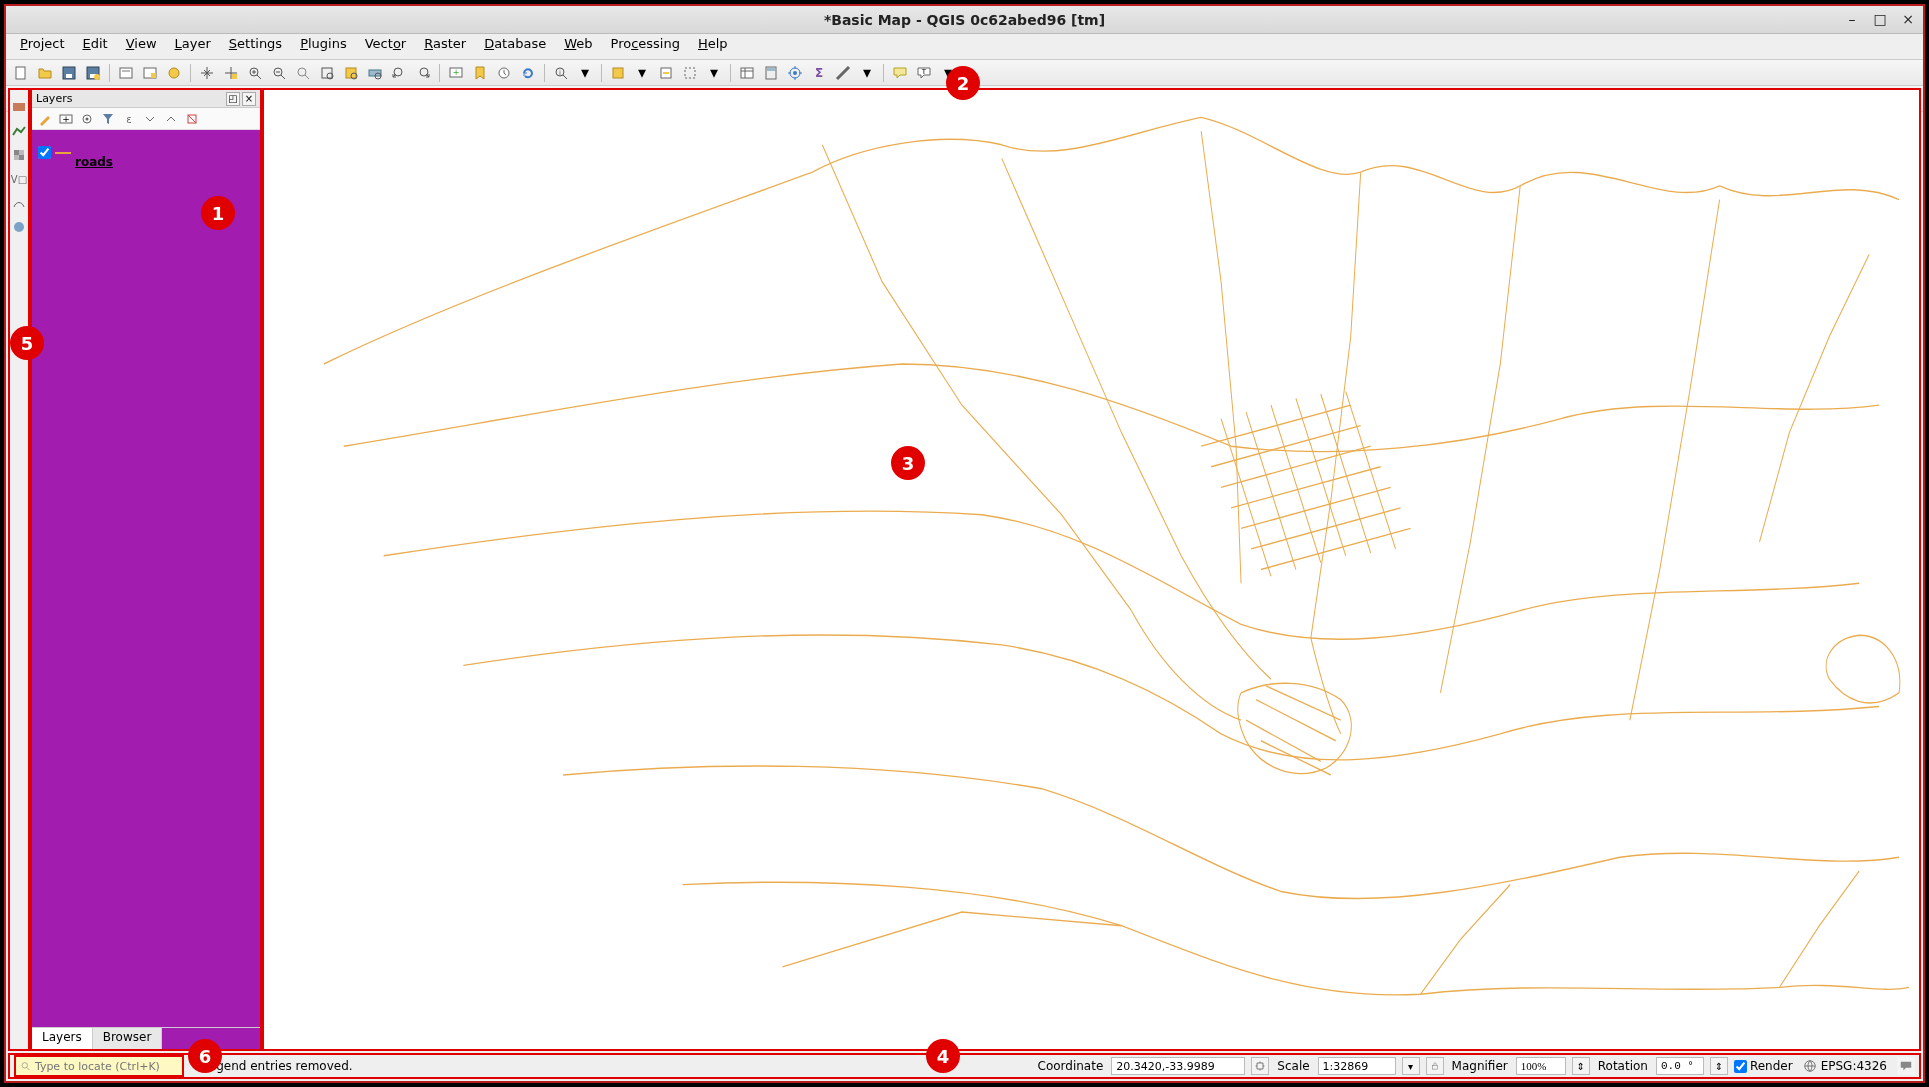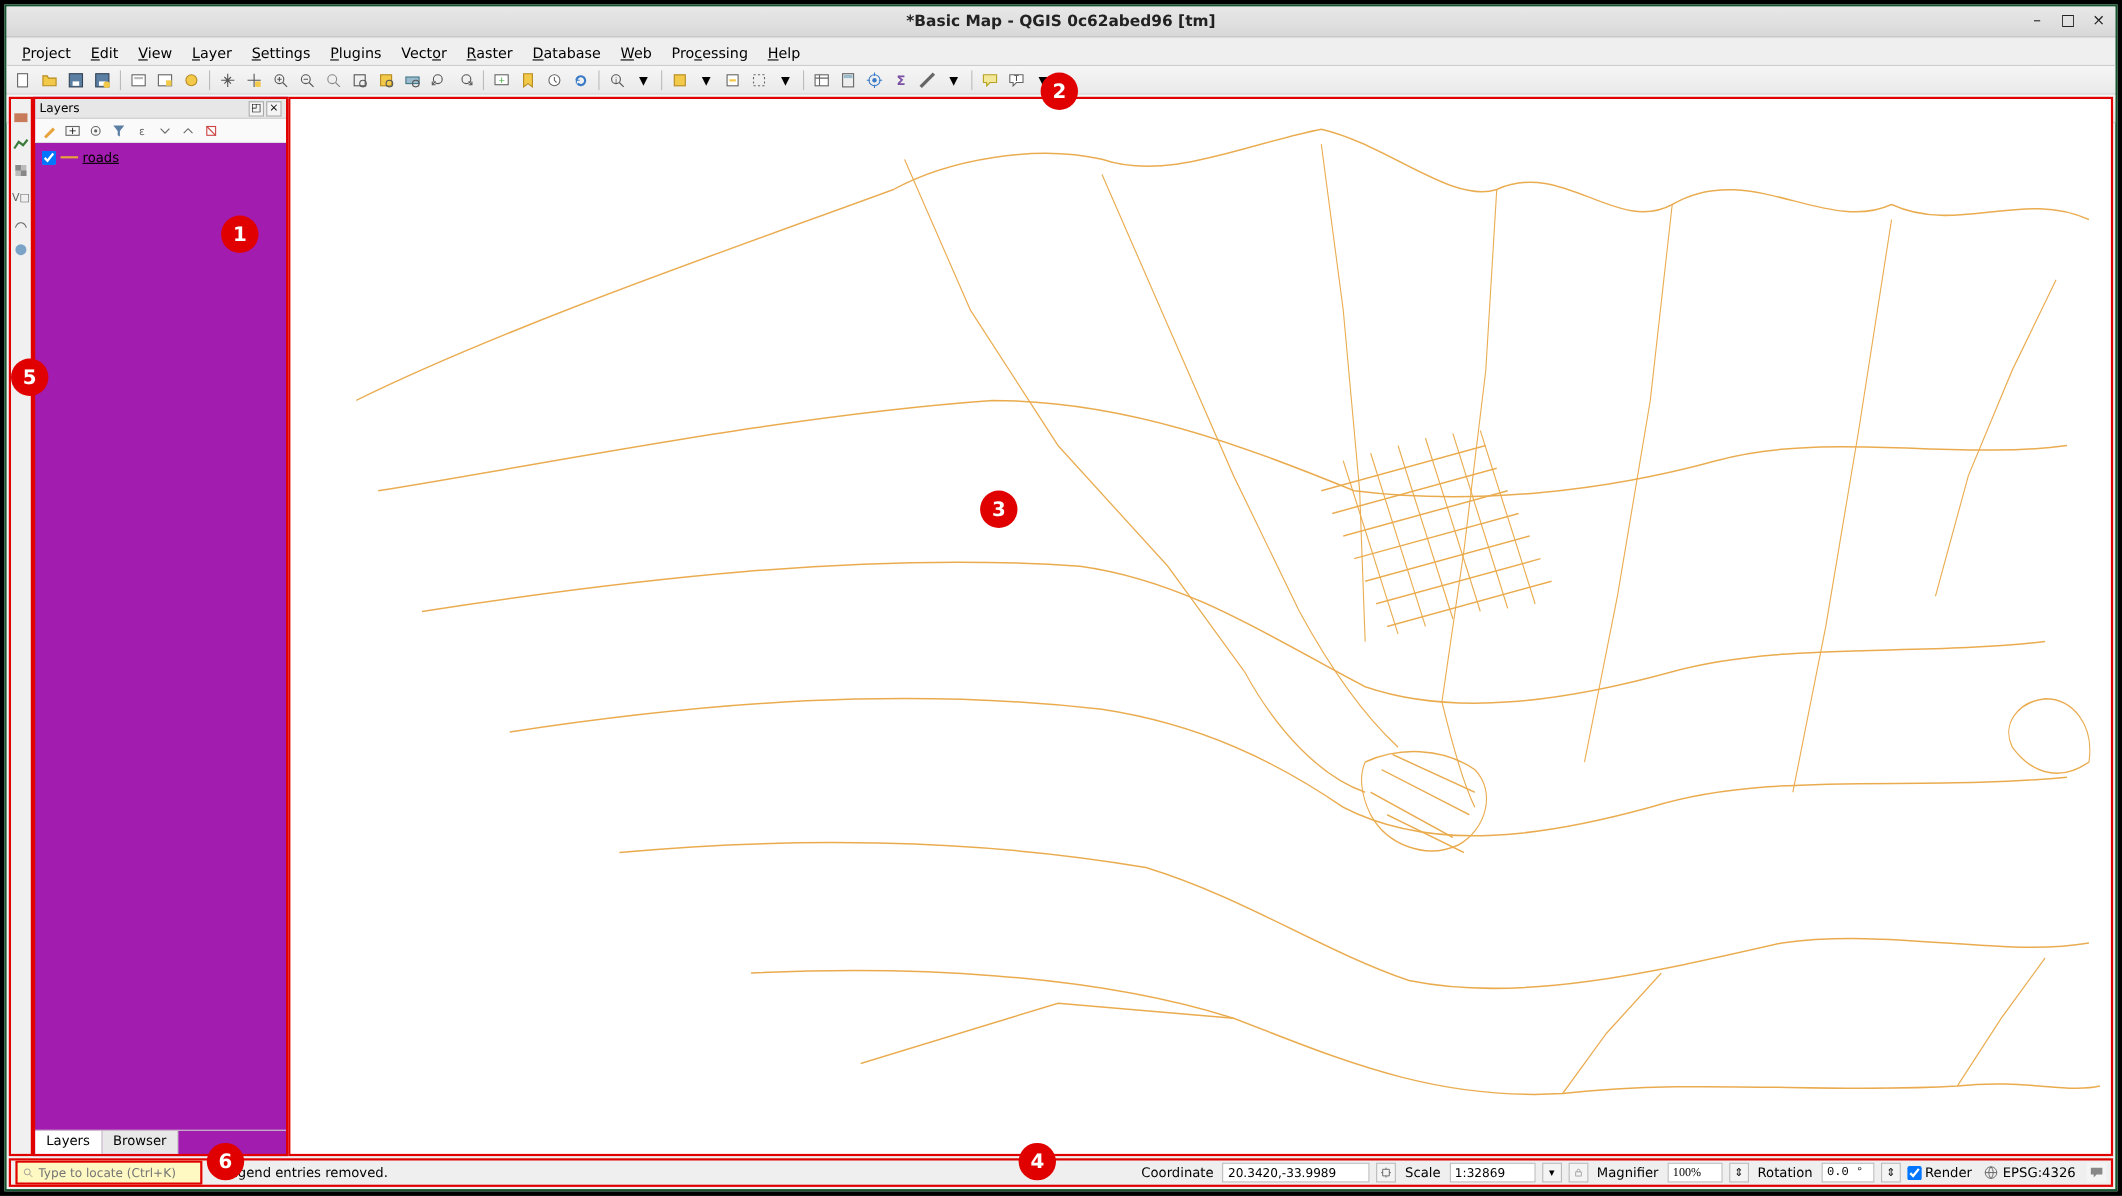--- a/index.html
+++ b/index.html
@@ -1,25 +1,25 @@
 <!DOCTYPE html>
 <html><head>
 <meta charset="utf-8">
 <style>
 * { box-sizing: border-box; margin: 0; padding: 0; font-family: "DejaVu Sans", "Liberation Sans", Arial, sans-serif; }
 html, body { width: 1929px; height: 1087px; background: #000; overflow: hidden; }
 
-.outer-border { position: absolute; left: 4px; top: 4px; width: 1921px; height: 1079px; border: 2px solid #14532d; background: #f0f0f0; }
+.outer-border { position: absolute; left: 4px; top: 4px; width: 1921px; height: 1079px; border: 2px solid #b91c1c; background: #f0f0f0; }
 
 .titlebar { height: 28px; background: linear-gradient(#e8e8e8,#d8d8d8); display:flex; align-items:center; justify-content:center; position:relative; border-bottom:1px solid #bbb;}
 .titlebar .title { font-weight:bold; font-size:14px; color:#222;}
 .titlebar .wbtn { position:absolute; right:6px; top:4px; display:flex; gap:10px;}
 .titlebar .wbtn span { width:18px; height:18px; display:flex; align-items:center; justify-content:center; color:#222; font-size:14px; cursor:pointer;}
 
-.menubar { height:26px; background:#efefef; border-bottom:1px solid #ccc; display:flex; align-items:flex-end; padding:0 6px; gap:2px;}
+.menubar { height:26px; background:#efefef; border-bottom:1px solid #ccc; display:flex; align-items:flex-start; padding:0 6px; gap:2px;}
 .menubar .mi { padding:2px 8px; font-size:13px; cursor:pointer;}
 .menubar .mi u { text-decoration: underline; }
 
 .toolbar { height:26px; background:linear-gradient(#f6f6f6,#e9e9e9); border-bottom:1px solid #ccc; display:flex; align-items:center; padding:0 4px; gap:2px;}
 .tb { width:22px; height:22px; display:flex; align-items:center; justify-content:center; border:1px solid transparent; border-radius:2px; cursor:pointer;}
 .sep { width:1px; height:18px; background:#bbb; margin:0 3px;}
 
 .body-row { position:absolute; left:2px; right:2px; top:82px; bottom:30px; display:flex;}
 .side-toolbar { width:22px; border:2px solid #e00000; background:#f0f0f0; display:flex; flex-direction:column; align-items:center; padding-top:8px; gap:6px; position:relative;}
 .side-toolbar .tb { width:18px; height:18px;}
@@ -27,21 +27,21 @@
 .layers-panel { width:232px; border:2px solid #e00000; background:#a21caf; display:flex; flex-direction:column;}
 .panel-header { height:18px; background:#e7e7e7; display:flex; align-items:center; justify-content:space-between; padding:0 4px; font-size:11px; border-bottom:1px solid #ccc;}
 .panel-header .pbtns { display:flex; gap:2px;}
 .panel-header .pbtns span { width:14px; height:14px; display:flex; align-items:center; justify-content:center; font-size:10px; border:1px solid #aaa; background:#f4f4f4; cursor:pointer;}
 .layer-toolbar { height:22px; display:flex; align-items:center; gap:3px; padding:0 4px; border-bottom:1px solid #ddd; background:#fafafa;}
 .layer-toolbar .tb { width:18px; height:18px; font-size:12px;}
 .layer-tree { flex:1; padding:4px; font-size:12px; overflow:auto;}
 .layer-item { display:flex; align-items:center; gap:4px; padding:2px;}
 .layer-item input { cursor:pointer;}
 .layer-line { width:16px; height:2px; background:#e8a33d;}
-.layer-name { font-weight:normal; text-decoration:underline;}
+.layer-name { font-weight:bold; text-decoration:underline;margin-top:19px;}
 .panel-tabs { height:22px; display:flex; border-top:1px solid #ccc;}
 .panel-tabs .pt { padding:2px 10px; font-size:12px; background:#e8e8e8; border-right:1px solid #ccc; cursor:pointer;}
 .panel-tabs .pt.active { background:#fff;}
 
 .map-canvas { flex:1; border:2px solid #e00000; background:#fff; position:relative; overflow:hidden;}
 .map-canvas svg { width:100%; height:100%;}
 
 .statusbar { position:absolute; left:2px; right:2px; bottom:2px; height:26px; border:2px solid #e00000; background:#efefef; display:flex; align-items:center; font-size:12px; padding:0 4px; gap:6px;}
 .locator-wrap { width:170px; border:2px solid #e00000; height:100%; display:flex; align-items:center; padding:0 4px; gap:4px; background:#fef9c3;}
 .locator-wrap input { border:none; outline:none; width:100%; font-size:11px; background:transparent;}

